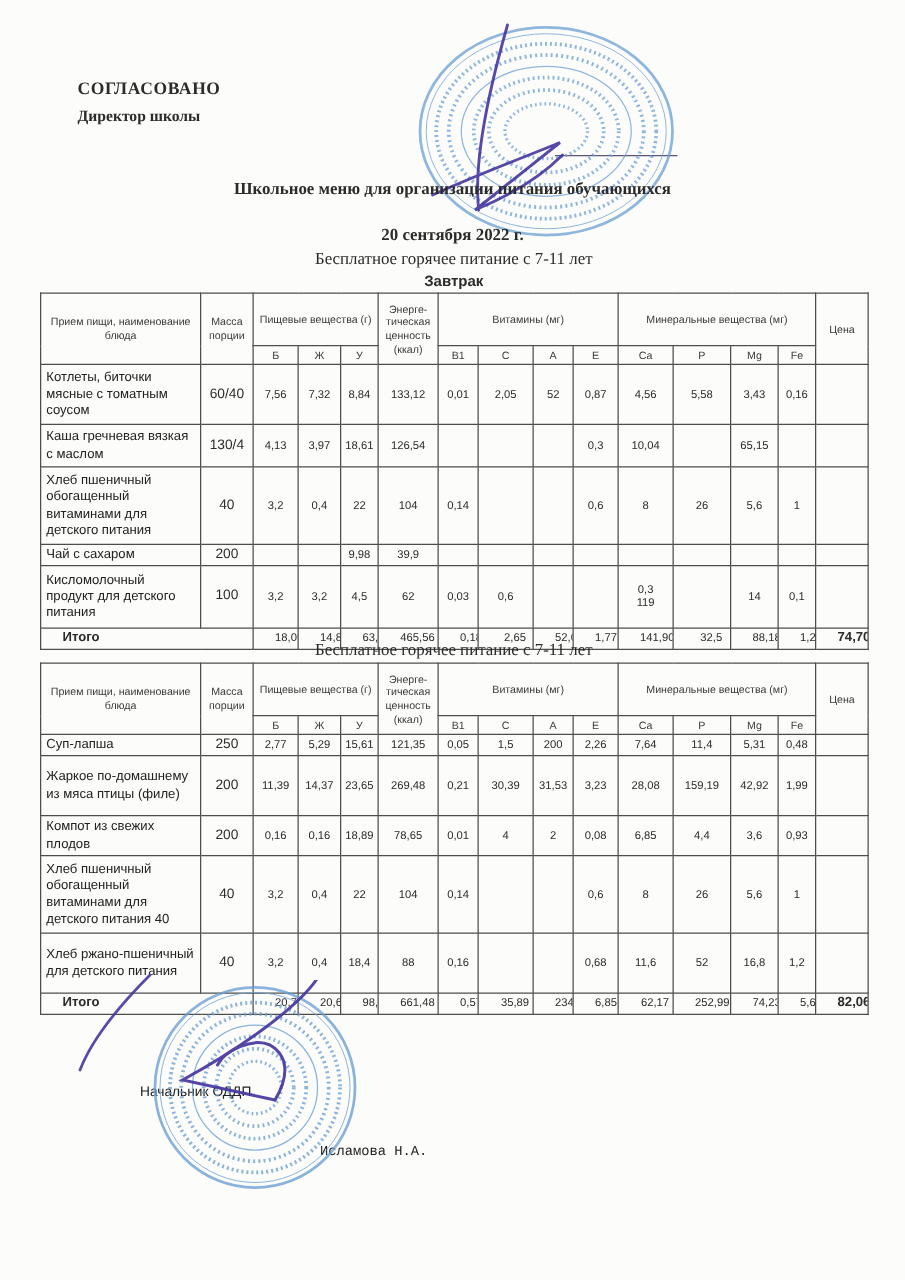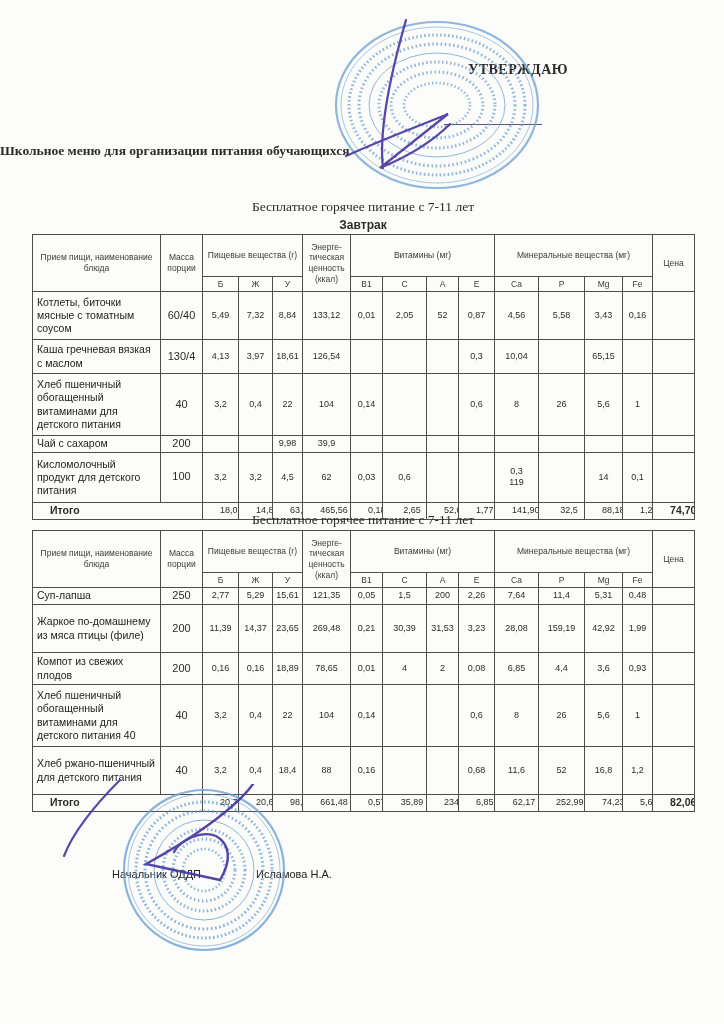--- a/index.html
+++ b/index.html
@@ -11,21 +11,21 @@
   
   .approve-left{position:absolute; left:62px; top:64px; font-family:"Liberation Serif",serif; font-weight:bold;}
   .approve-left .t1{font-size:14px; letter-spacing:.5px;}
   .approve-left .t2{font-size:12.5px; margin-top:6px;}
   .approve-right{position:absolute; left:368px; top:62px; width:300px; text-align:center; font-family:"Liberation Serif",serif; font-weight:bold;}
   .approve-right .t1{font-size:14px; letter-spacing:.5px;}
   .approve-right .t2{font-size:12.5px; margin-top:3px;}
   .approve-right .t3{font-size:12.5px; margin-top:4px; text-align:right; padding-right:28px;}
   .sig-underline{position:absolute; left:444px; top:124px; width:98px; border-top:1.5px solid #3f3a63; opacity:.85;}
   
-  .doc-title{position:absolute; top:143px; left:0; width:724px; 
+  .doc-title{position:absolute; top:143px; left:0; width:724px; text-align:center;
     font-family:"Liberation Serif",serif; font-weight:bold; font-size:13.5px;}
   .doc-date{position:absolute; top:180px; left:0; width:724px; text-align:center;
     font-family:"Liberation Serif",serif; font-weight:bold; font-size:13.5px;}
   
   .section{position:absolute; left:32px; width:662px;}
   .section-breakfast{top:199px;}
   .section-lunch{top:512px;}
   .section-title{text-align:center; font-family:"Liberation Serif",serif; font-weight:normal; font-size:13.5px;}
   .meal-title{text-align:center; font-weight:bold; font-size:12px; margin-top:3px;}
   table.menu{border-collapse:collapse; table-layout:fixed; width:662px; margin-top:2px;}
@@ -36,34 +36,37 @@
   table.menu th{font-size:8.5px; color:#3a3a3a;}
   table.menu th.pre{white-space:pre-line;}
   table.menu td.dish{text-align:left; font-size:10.5px; padding:1px 4px; color:#222;}
   table.menu td.mass{font-size:11px;}
   table.menu td.num{white-space:pre-line;}
   table.menu tr.total td{border-top:1.5px solid #3d3d3d;padding-left:17px;}
   table.menu td.total-label{text-align:left; font-weight:bold; font-size:10.5px; padding-left:4px;}
   table.menu td.price-total{font-weight:bold; font-size:10.5px;}
   
   .footer-line{position:absolute; top:868px; left:112px; font-size:11px; color:#222;}
-  .footer-name{position:absolute; top:868px; left:256px; font-size:11px; color:#222;}
+  .footer-name{position:absolute; top:916px; left:256px; font-size:11px; color:#222;font-family:Liberation Mono, monospace;}
   
   .stamp{position:absolute; pointer-events:none;}
   .stamp-top{left:328px; top:16px; width:218px; height:178px;}
   .stamp-bottom{left:118px; top:784px; width:172px; height:172px;}
   .sig-flourish{left:58px; top:778px; width:72px; height:84px;}
 </style>
 </head>
 <body>
 
 <div class="page">
 
+  <div class="approve-left">
+    <div class="t1">СОГЛАСОВАНО</div>
+    <div class="t2">Директор школы</div>
+  </div>
   <div class="approve-right">
-    <div class="t1">УТВЕРЖДАЮ</div>
   </div>
   <div class="sig-underline"></div>
 
   <svg class="stamp stamp-top" viewBox="0 0 218 178" aria-hidden="true">
     <g id="topStampRings" stroke="#6b9fd4" fill="none" opacity="0.75">
       <ellipse cx="109" cy="89" rx="101" ry="83" stroke-width="2.2"></ellipse>
       <ellipse cx="109" cy="89" rx="96" ry="78" stroke-width="0.8"></ellipse>
       <ellipse cx="109" cy="89" rx="88" ry="70" stroke-width="3" stroke-dasharray="1.6 2.4"></ellipse>
       <ellipse cx="109" cy="89" rx="78" ry="61" stroke-width="3" stroke-dasharray="1.6 2.6"></ellipse>
       <ellipse cx="109" cy="89" rx="68" ry="52" stroke-width="1"></ellipse>
@@ -71,20 +74,21 @@
       <ellipse cx="109" cy="89" rx="46" ry="33" stroke-width="3" stroke-dasharray="1.5 2.6"></ellipse>
       <ellipse cx="109" cy="89" rx="33" ry="22" stroke-width="2.6" stroke-dasharray="1.4 2.4"></ellipse>
     </g>
     <g stroke="#4636a0" stroke-width="2.3" fill="none" opacity="0.9" stroke-linecap="round">
       <path d="M 78,4 C 66,46 50,110 55,152"></path>
       <path d="M 18,140 C 58,122 96,108 120,98 L 52,152 C 86,138 108,122 122,108"></path>
     </g>
   </svg>
 
   <div class="doc-title">Школьное меню для организации питания обучающихся</div>
+  <div class="doc-date">20 сентября 2022 г.</div>
 
   <div class="section section-breakfast">
     <div class="section-title">Бесплатное горячее питание с 7-11 лет</div>
     <div class="meal-title">Завтрак</div>
     <div>
         <table class="menu">
           <colgroup>
             <col style="width: 128px;">
             <col style="width: 42px;">
             <col style="width: 36px;">
@@ -125,21 +129,21 @@
               <th>Са</th>
               <th>Р</th>
               <th>Mg</th>
               <th>Fe</th>
             </tr>
           </thead>
           <tbody>
             <tr style="height: 48px;">
               <td class="dish">Котлеты, биточки мясные с томатным соусом</td>
               <td class="mass">60/40</td>
-              <td class="num">5,49</td>
+              <td class="num">7,56</td>
               <td class="num">7,32</td>
               <td class="num">8,84</td>
               <td class="num">133,12</td>
               <td class="num">0,01</td>
               <td class="num">2,05</td>
               <td class="num">52</td>
               <td class="num">0,87</td>
               <td class="num">4,56</td>
               <td class="num">5,58</td>
               <td class="num">3,43</td>

